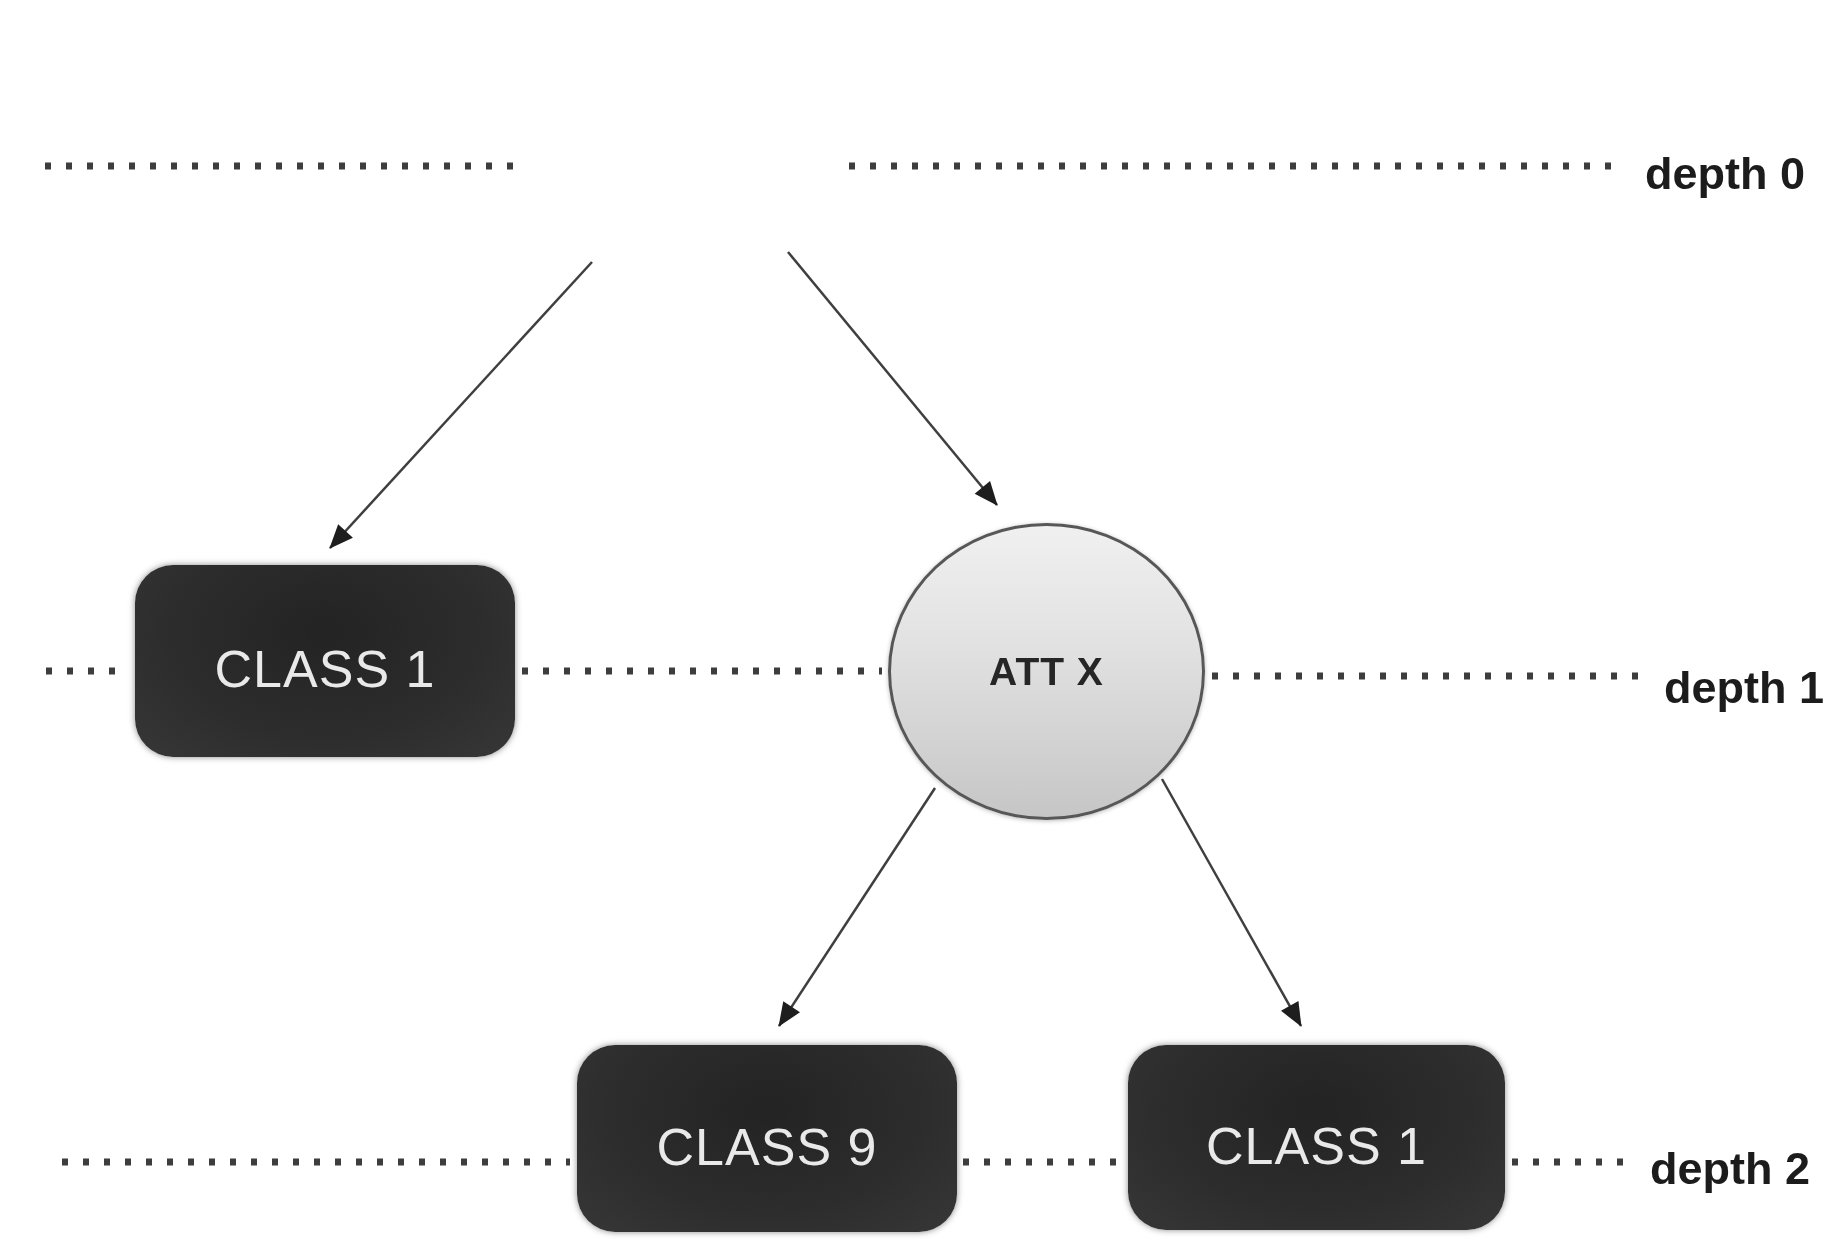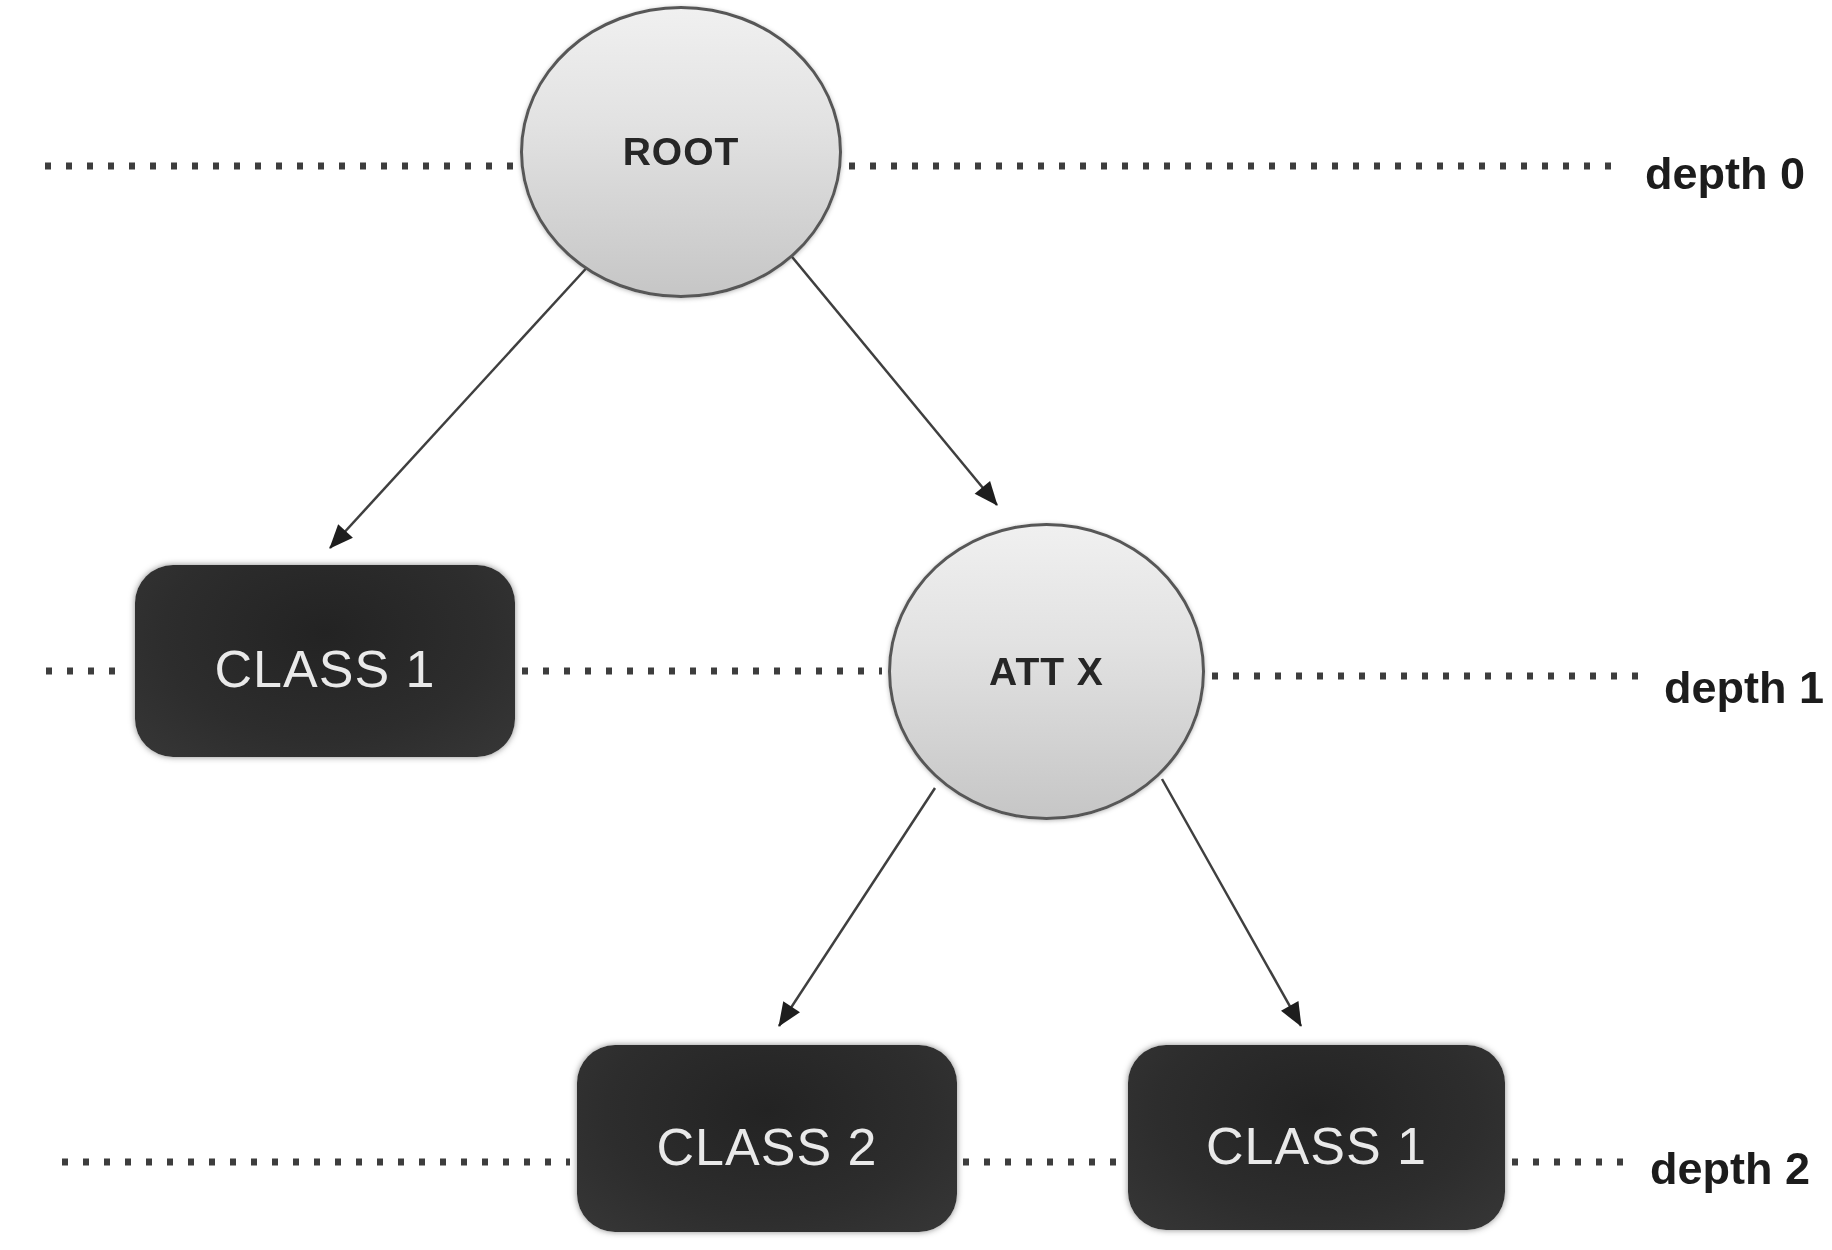--- a/index.html
+++ b/index.html
@@ -101,34 +101,31 @@
       <line x1="963" y1="1162" x2="1122" y2="1162"></line>
       <line x1="1512" y1="1162" x2="1637" y2="1162"></line>
     </g>
 
     <line x1="592" y1="262" x2="330" y2="548" stroke="#3f3f3f" stroke-width="2.5" marker-end="url(#arrowhead)"></line>
     <line x1="788" y1="252" x2="997" y2="505" stroke="#3f3f3f" stroke-width="2.5" marker-end="url(#arrowhead)"></line>
     <line x1="935" y1="788" x2="779" y2="1026" stroke="#3f3f3f" stroke-width="2.5" marker-end="url(#arrowhead)"></line>
     <line x1="1162" y1="779" x2="1301" y2="1026" stroke="#3f3f3f" stroke-width="2.5" marker-end="url(#arrowhead)"></line>
   </svg>
 
-  <div id="node-root" class="tree-circle">
-    <span class="node-label">ROOT</span>
-  </div>
 
   <div id="node-att-x" class="tree-circle">
     <span class="node-label">ATT X</span>
   </div>
 
   <div id="node-class1-d1" class="leaf-box">
     <span class="leaf-label">CLASS 1</span>
   </div>
 
   <div id="node-class2-d2" class="leaf-box">
-    <span class="leaf-label">CLASS 2</span>
+    <span class="leaf-label">CLASS 9</span>
   </div>
 
   <div id="node-class1-d2" class="leaf-box">
     <span class="leaf-label">CLASS 1</span>
   </div>
 
   <div id="depth-label-0" class="depth-label">depth 0</div>
   <div id="depth-label-1" class="depth-label">depth 1</div>
   <div id="depth-label-2" class="depth-label">depth 2</div>
 

